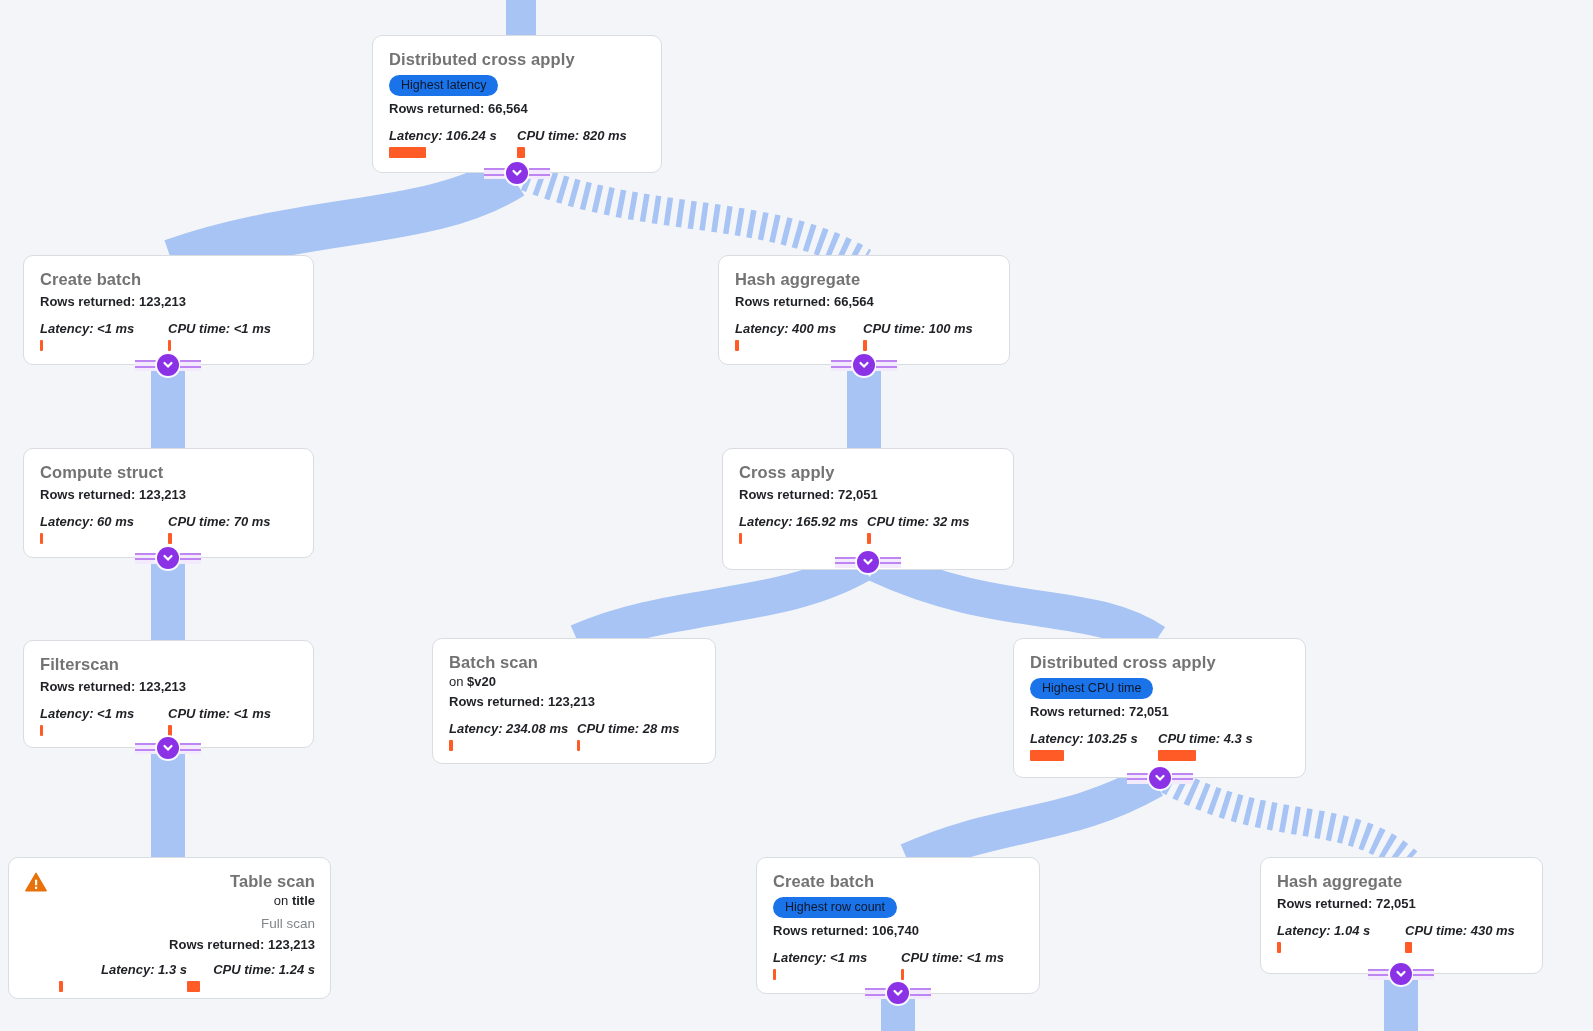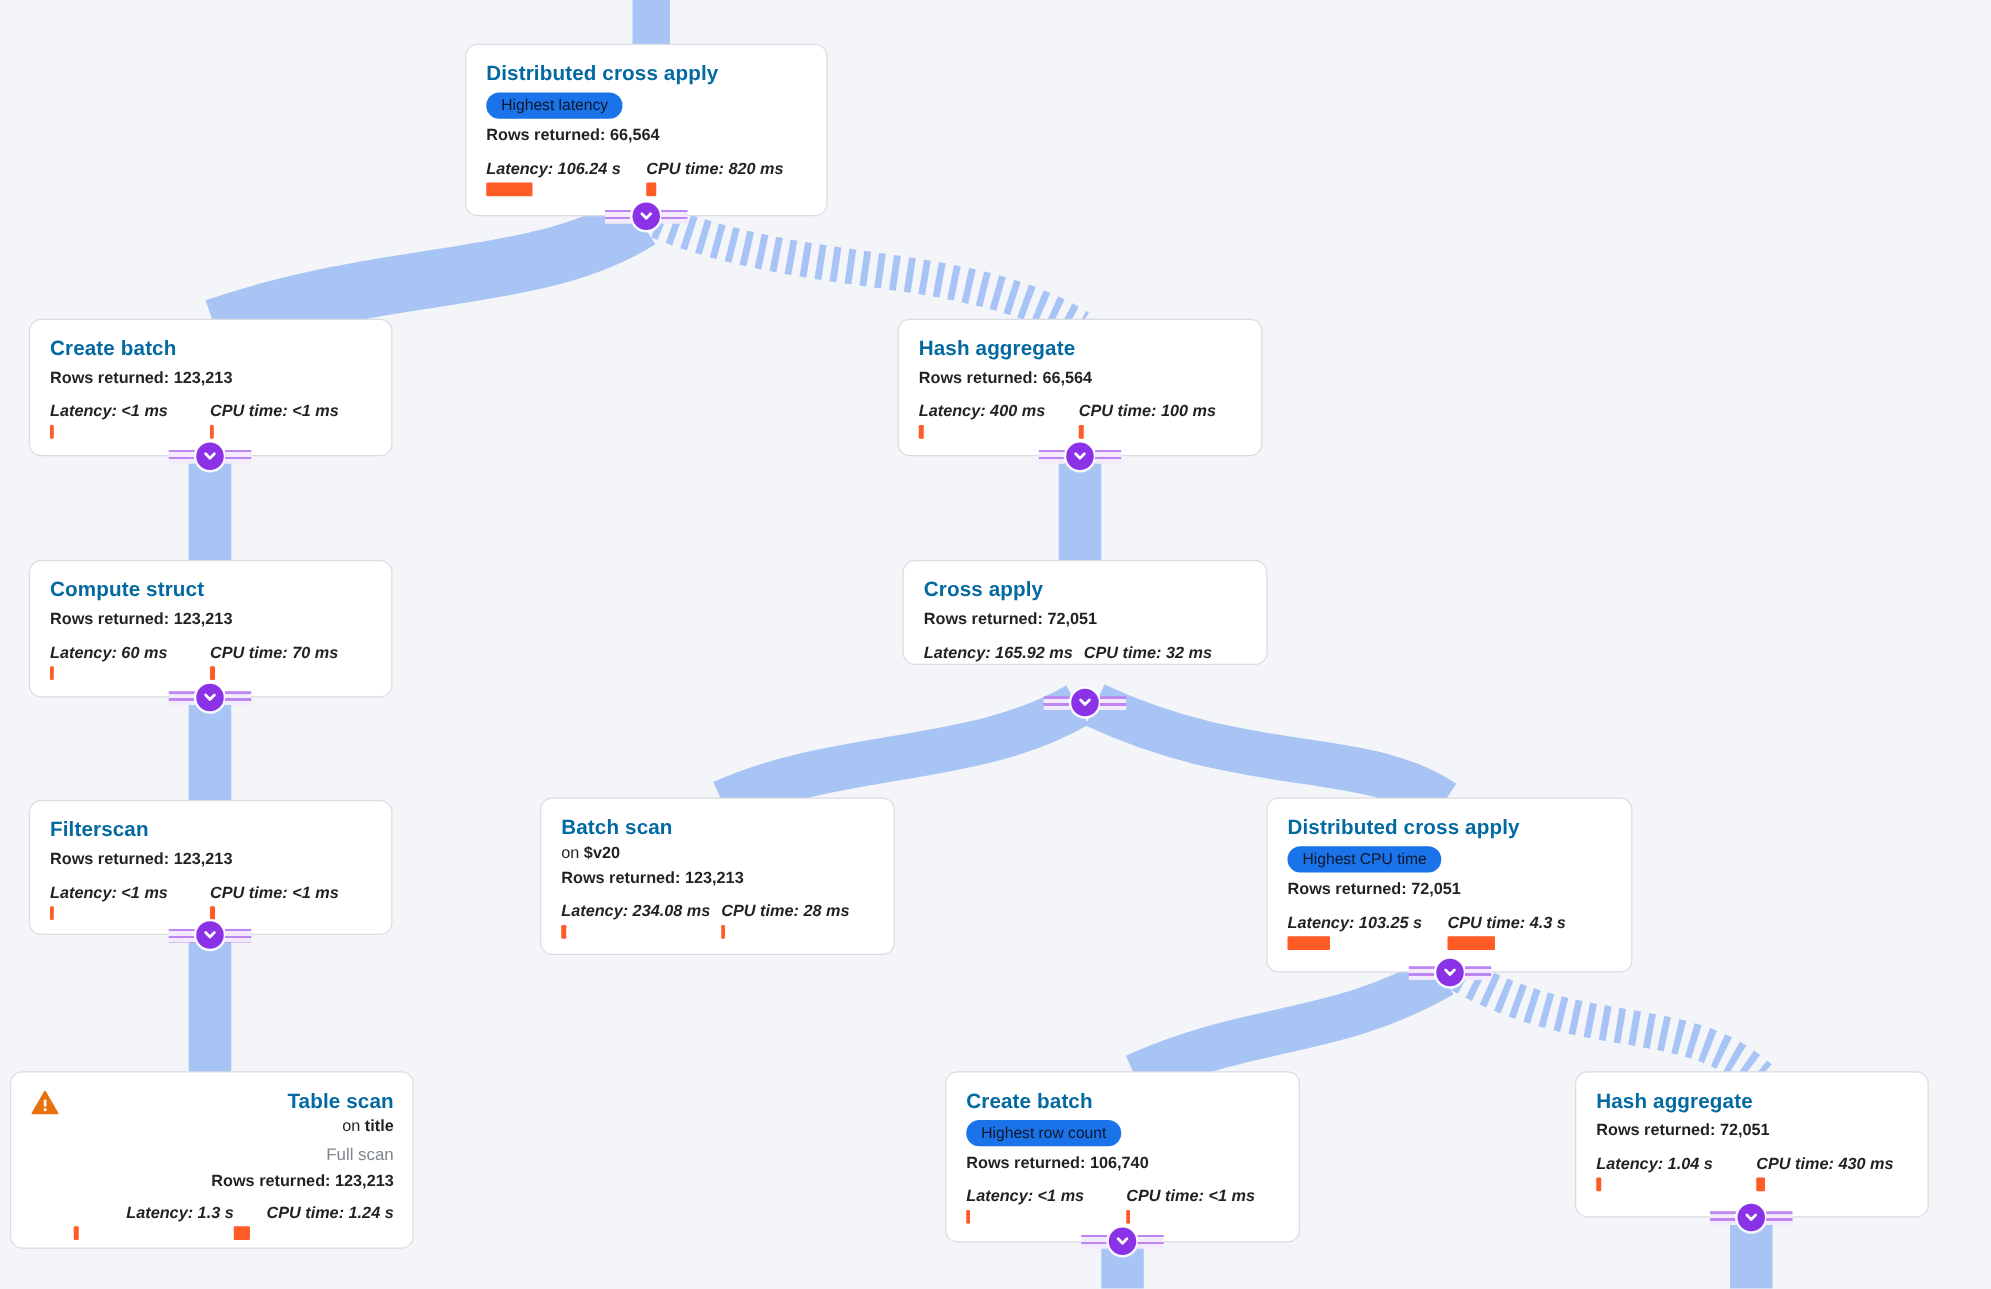--- a/index.html
+++ b/index.html
@@ -36,21 +36,21 @@
     z-index:2;
     background:#ffffff;
     border:1px solid #d9dce1;
     border-radius:10px;
     padding:13px 16px;
     overflow:hidden;
   }
   .node-title {
     font-size:16.5px;
     font-weight:600;
-    color:#0369a1;
+    color:#737373;
     line-height:20px;
     letter-spacing:.1px;
   }
   .badge-row { margin-top:4px; line-height:21px; }
   .badge {
     display:inline-block;
     background:#1a73e8;
     color:#0f172a;
     font-size:12.5px;
     font-weight:500;
@@ -165,21 +165,21 @@
         <div class="metric-label">Latency: 60 ms</div>
         <span class="bar" style="width: 3px;"></span>
       </div>
       <div class="metric">
         <div class="metric-label">CPU time: 70 ms</div>
         <span class="bar" style="width: 4px;"></span>
       </div>
     </div>
   </div>
 
-  <div class="node" style="left:722px;top:448px;width:292px;height:84px">
+  <div class="node" style="left:722px;top:448px;width:292px;height:122px">
     <div class="node-title">Cross apply</div>
     <div class="rows">Rows returned: 72,051</div>
     <div class="metrics">
       <div class="metric">
         <div class="metric-label">Latency: 165.92 ms</div>
         <span class="bar" style="width: 3px;"></span>
       </div>
       <div class="metric">
         <div class="metric-label">CPU time: 32 ms</div>
         <span class="bar" style="width: 4px;"></span>

